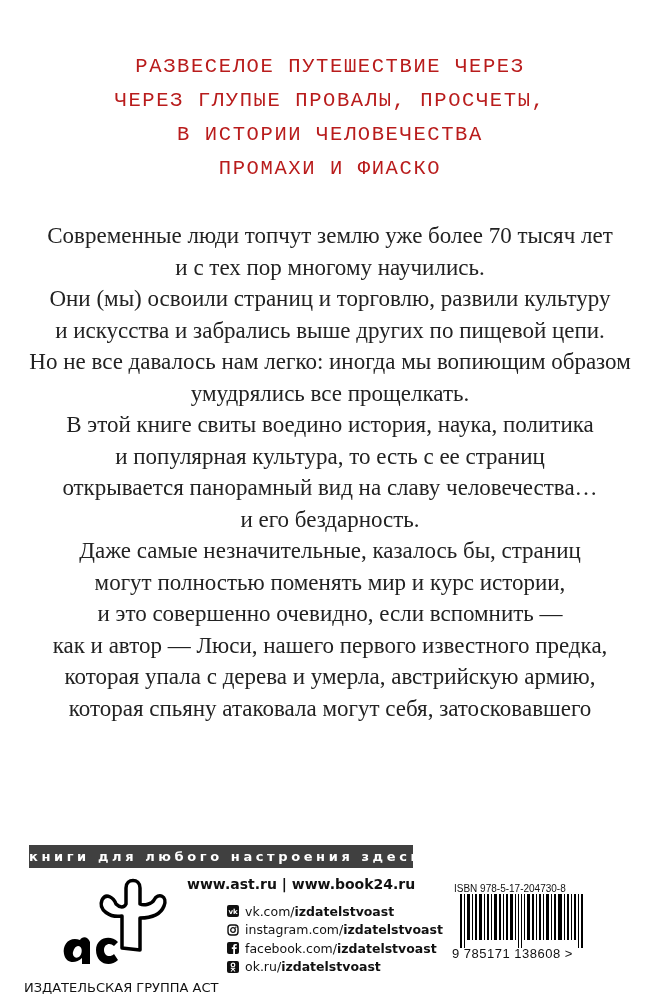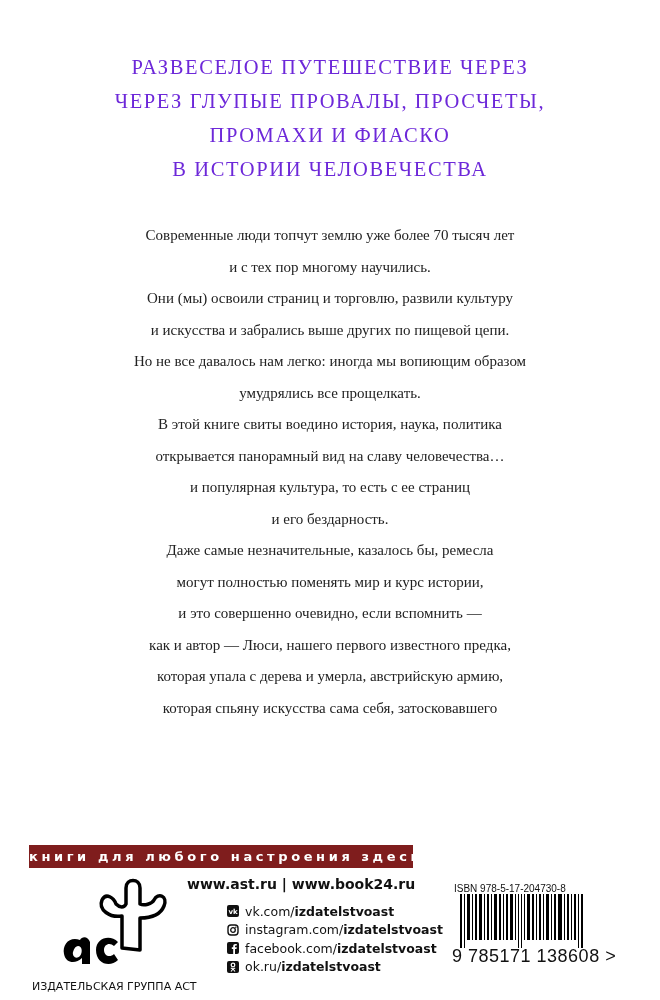--- a/index.html
+++ b/index.html
@@ -1,76 +1,76 @@
 <!DOCTYPE html>
 <html><head>
 <meta charset="utf-8">
 <style>
   html, body { margin:0; padding:0; background:#ffffff; }
   body { width:660px; height:1000px; position:relative; overflow:hidden; }
   .heading {
     position:absolute; left:0; top:50px; width:660px; text-align:center;
-    font-family:Liberation Serif, serif; color:#6d28d9; font-size:20.5px;
+    font-family:Liberation Mono, monospace; color:#b91c1c; font-size:20.5px;
     letter-spacing:1.6px; line-height:34px;
   }
   .heading div { white-space:nowrap; }
   .body-text {
     position:absolute; left:0; top:220px; width:660px; text-align:center;
-    font-family:"Liberation Serif", serif; color:#222; font-size:15px;
+    font-family:"Liberation Serif", serif; color:#222; font-size:23px;
     line-height:31.5px;
   }
   .body-text div { white-space:nowrap; }
   .slogan-bar {
     position:absolute; left:29px; top:845px; width:384px; height:23px;
-    background:#7f1d1d; color:#fff; font-family:"DejaVu Sans", sans-serif;
+    background:#404040; color:#fff; font-family:"DejaVu Sans", sans-serif;
     font-weight:bold; font-size:13px; letter-spacing:3.6px; line-height:23px;
     text-align:center; white-space:nowrap;
   }
   .logo { position:absolute; left:40px; top:878px; width:140px; height:110px; }
   .logo-caption {
-    position:absolute; left:32px; top:980px; width:150px; text-align:center;
-    font-family:"DejaVu Sans", sans-serif; font-size:11px; color:#111; white-space:nowrap;
+    position:absolute; left:24px; top:980px; width:150px; text-align:center;
+    font-family:"DejaVu Sans", sans-serif; font-size:13px; color:#111; white-space:nowrap;
   }
   .links { position:absolute; left:187px; top:876px; font-family:"DejaVu Sans", sans-serif; color:#111; }
   .links .main { font-weight:bold; font-size:14px; margin-bottom:10px; white-space:nowrap; }
   .links .row { display:flex; align-items:center; font-size:12.5px; height:18.5px; white-space:nowrap; }
   .links .row .ico { width:12px; height:12px; margin-right:6px; display:inline-flex; align-items:center; justify-content:center;padding-left:40px; }
   .links .row b { font-weight:bold;text-align:right; }
   .isbn { position:absolute; left:452px; top:883px; width:150px; font-family:"Liberation Sans", sans-serif; color:#111; }
   .isbn .label { font-size:10px; text-align:left; padding-left:2px; white-space:nowrap; }
   .isbn svg { display:block; }
-  .isbn .digits { font-size:18px; white-space:nowrap; margin-top:-2px; letter-spacing:0.5px; }
+  .isbn .digits { font-size:13px; white-space:nowrap; margin-top:-2px; letter-spacing:0.5px; }
 </style>
 </head>
 <body>
 
 <div class="heading">
   <div>РАЗВЕСЕЛОЕ  ПУТЕШЕСТВИЕ ЧЕРЕЗ</div>
   <div>ЧЕРЕЗ ГЛУПЫЕ ПРОВАЛЫ, ПРОСЧЕТЫ,</div>
+  <div>В ИСТОРИИ ЧЕЛОВЕЧЕСТВА</div>
   <div>ПРОМАХИ И ФИАСКО</div>
-  <div>В ИСТОРИИ ЧЕЛОВЕЧЕСТВА</div>
 </div>
 
 <div class="body-text">
   <div>Современные люди топчут землю уже более 70 тысяч лет</div>
   <div>и с тех пор многому научились.</div>
   <div>Они (мы) освоили страниц и торговлю, развили культуру</div>
   <div>и искусства и забрались выше других по пищевой цепи.</div>
   <div>Но не все давалось нам легко: иногда мы вопиющим образом</div>
   <div>умудрялись все прощелкать.</div>
   <div>В этой книге свиты воедино история, наука, политика</div>
+  <div>и популярная культура, то есть с ее страниц</div>
   <div>открывается панорамный вид на славу человечества…</div>
-  <div>и популярная культура, то есть с ее страниц</div>
   <div>и его бездарность.</div>
-  <div>Даже самые незначительные, казалось бы, ремесла</div>
+  <div>Даже самые незначительные, казалось бы, страниц</div>
   <div>могут полностью поменять мир и курс истории,</div>
   <div>и это совершенно очевидно, если вспомнить —</div>
   <div>как и автор — Люси, нашего первого известного предка,</div>
   <div>которая упала с дерева и умерла, австрийскую армию,</div>
-  <div>которая спьяну искусства сама себя, затосковавшего</div>
+  <div>которая спьяну атаковала могут себя, затосковавшего</div>
 </div>
 
 <div class="slogan-bar">книги для любого настроения здесь</div>
 
 <div class="logo">
   <svg width="140" height="100" viewBox="0 0 140 100">
 
     <path d="M82 70 L82 38 C70 40 58 32 62 22 C66 14 74 20 76 26 C80 30 84 30 86 26 L86 10 C86 0 100 0 100 10 L100 26 C104 28 112 26 114 22 C118 14 128 18 124 28 C120 38 108 40 100 40 L100 72 Z" fill="#fff" stroke="#000" stroke-width="3.5" stroke-linejoin="round"></path>
 
     <path d="M40 62 C30 58 22 66 24 76 C26 86 36 86 42 80 L42 86 L50 86 L50 64 C48 58 42 58 40 62 Z M38 68 C42 68 43 74 40 78 C36 82 32 78 33 74 C34 70 36 68 38 68 Z" fill="#000"></path>

